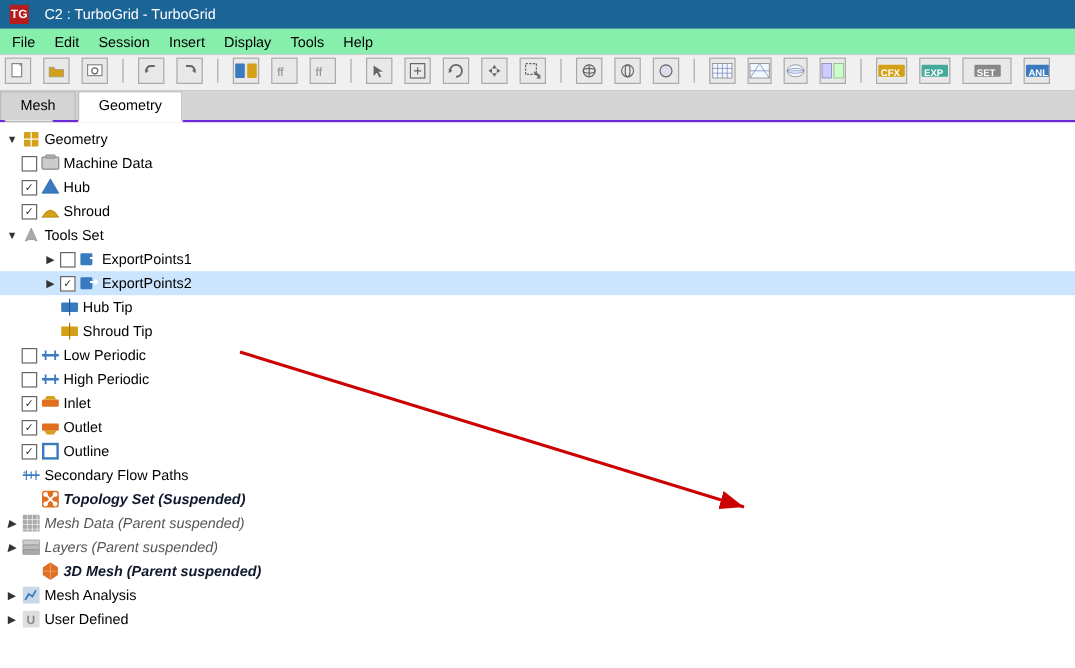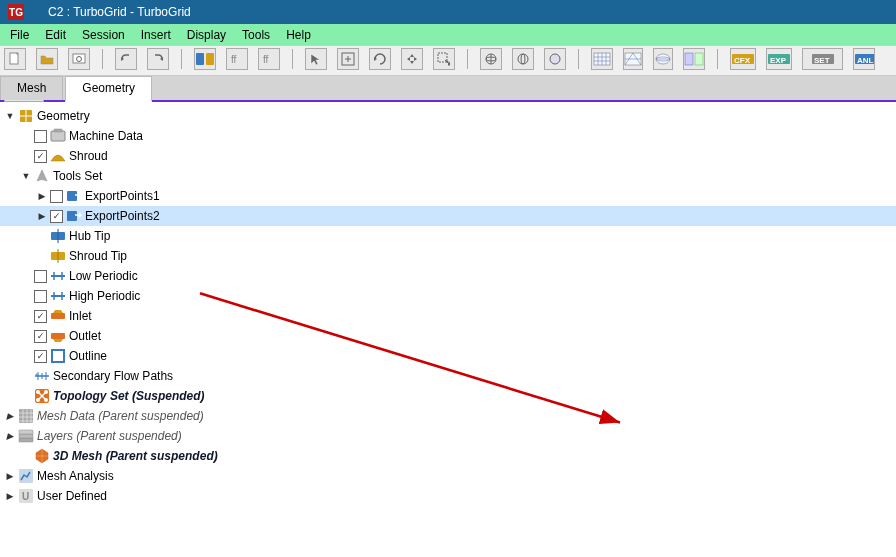--- a/index.html
+++ b/index.html
@@ -19,21 +19,21 @@
       padding: 4px 8px;
       font-size: 12px;
       display: flex;
       align-items: center;
       height: 24px;
     }
     .title-bar-icon {
       width: 16px;
       height: 16px;
       background: #b91c1c;
-      margin-right: 24px;
+      margin-right: 13px;
       font-size: 10px;
       display: flex;
       align-items: center;
       justify-content: center;
       color: white;
       font-weight: bold;
     }
 
     
     .menu-bar {
@@ -133,21 +133,21 @@
       font-style: italic;
       font-weight: bold;
       padding-left: 20px;
     }
     .tree-item.suspended-italic {
       font-style: italic;
       color: #555;
     }
 
     .indent-0 { padding-left: 4px; }
-    .indent-1 { padding-left: 20px; }
+    .indent-1 { padding-left: 4px; }
     .indent-2 { padding-left: 36px; }
 
     .expand-btn {
       width: 12px;
       height: 12px;
       display: inline-flex;
       align-items: center;
       justify-content: center;
       font-size: 9px;
       color: #333;
@@ -416,20 +416,30 @@
       <span class="checkbox"></span>
       <span class="item-icon">
         <svg width="16" height="16" viewBox="0 0 16 16">
             <rect x="1" y="3" width="14" height="10" fill="#ccc" stroke="#888" stroke-width="1" rx="1"></rect>
             <rect x="4" y="1" width="8" height="3" fill="#aaa" stroke="#888" stroke-width="0.5" rx="0.5"></rect>
           </svg>
       </span>
       <span>Machine Data</span>
     </div>
 
+    <div class="tree-item indent-1">
+      <span class="expand-btn">&nbsp;</span>
+      <span class="checkbox checked"></span>
+      <span class="item-icon icon-hub">
+        <svg width="16" height="16" viewBox="0 0 16 16">
+            <path d="M8 1 L15 13 L1 13 Z" fill="#3a7abf" stroke="#1a5a9f" stroke-width="0.5"></path>
+          </svg>
+      </span>
+      <span>Hub</span>
+    </div>
 
     <div class="tree-item indent-1">
       <span class="expand-btn">&nbsp;</span>
       <span class="checkbox checked"></span>
       <span class="item-icon icon-shroud">
         <svg width="16" height="16" viewBox="0 0 16 16">
             <path d="M1 13 Q8 1 15 13 Z" fill="#d4a017" stroke="#a47800" stroke-width="0.5"></path>
           </svg>
       </span>
       <span>Shroud</span>

